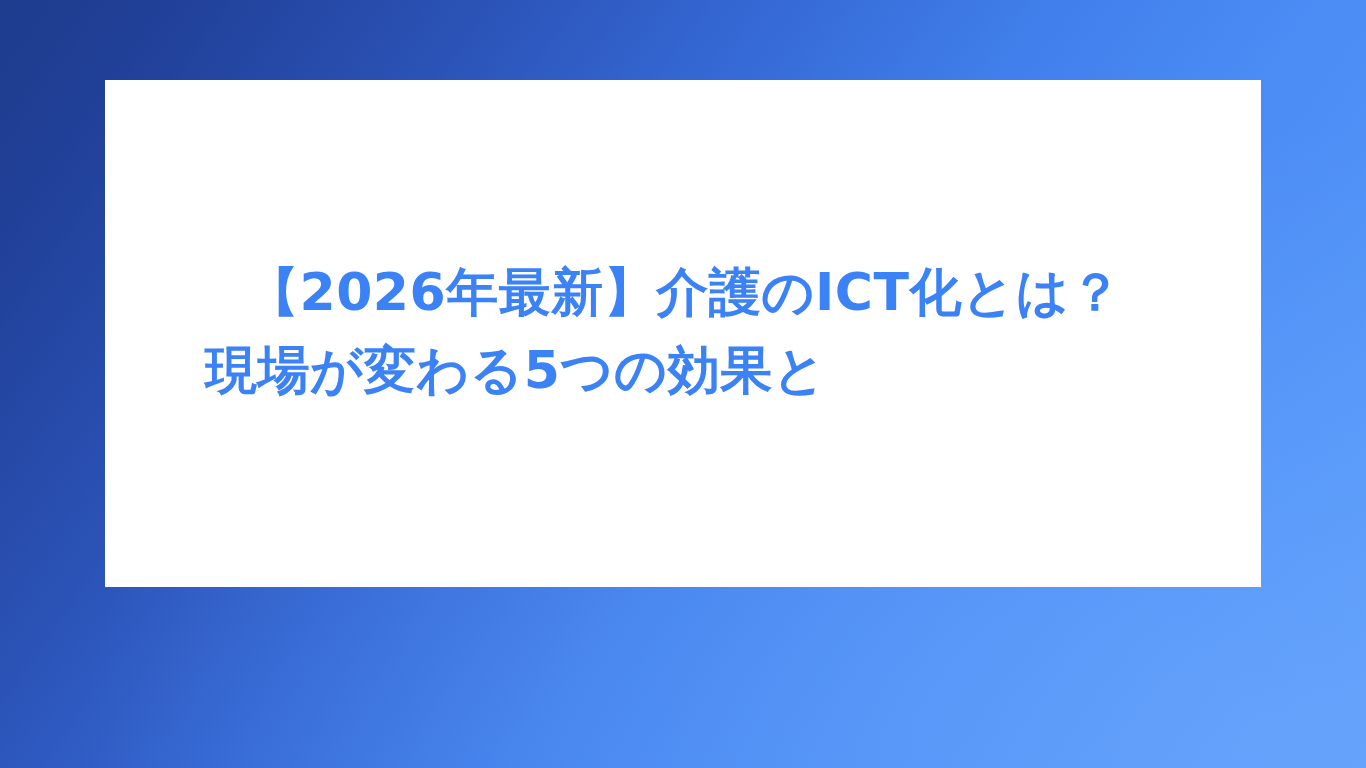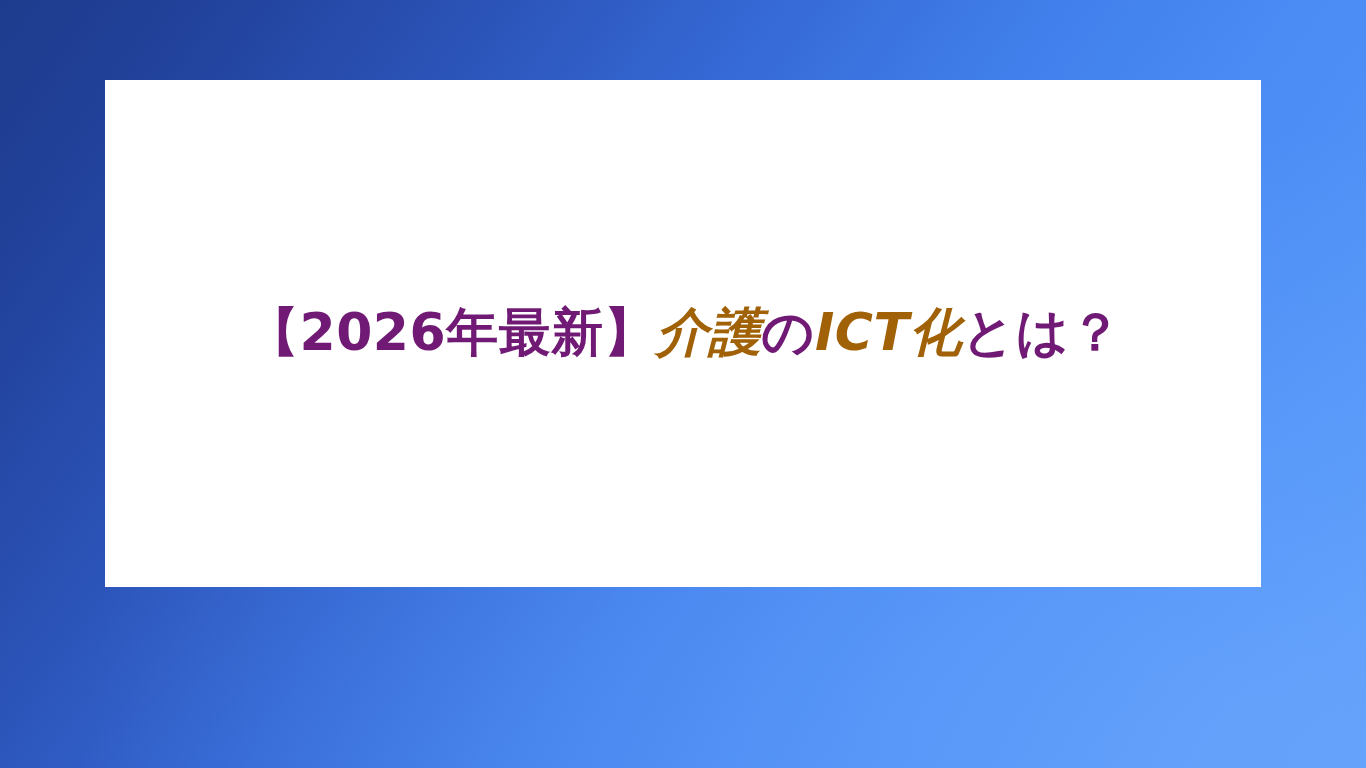--- a/index.html
+++ b/index.html
@@ -72,22 +72,22 @@
     line-height: 78px;
     letter-spacing: 0.5px;
     white-space: nowrap;
     color: #080808;
   }
 
   .title-line-1 { padding-left: 42px; }
   .title-line-2 { padding-left: 0px; }
   .title-line-3 { padding-left: 0px; }
 
-  .seg-dark  { color: #701a75; }
-  .seg-blue  { color: #a16207; font-style: italic; }
+  .seg-dark  { color: #3b82f6; }
+  .seg-blue  { color: #3b82f6; }
 
   
   #brand-logo {
     position: absolute;
     left: 133px;
     top: 636px;
     display: flex;
     align-items: center;
     gap: 20px;
     z-index: 3;
@@ -115,19 +115,20 @@
 <body>
 
 <div id="thumbnail-canvas">
 
   <div id="title-card">
 
     <div id="title-block">
 
       <div class="title-line title-line-1"><span class="seg-dark">【2026年最新】</span><span class="seg-blue">介護</span><span class="seg-dark">の</span><span class="seg-blue">ICT化</span><span class="seg-dark">とは？</span></div>
 
+      <div class="title-line title-line-2"><span class="seg-dark">現場が変わる</span><span class="seg-blue">5つ</span><span class="seg-dark">の</span><span class="seg-blue">効果</span><span class="seg-dark">と</span></div>
 
 
     </div>
   </div>
 
 
 </div>
 
 </body></html>

